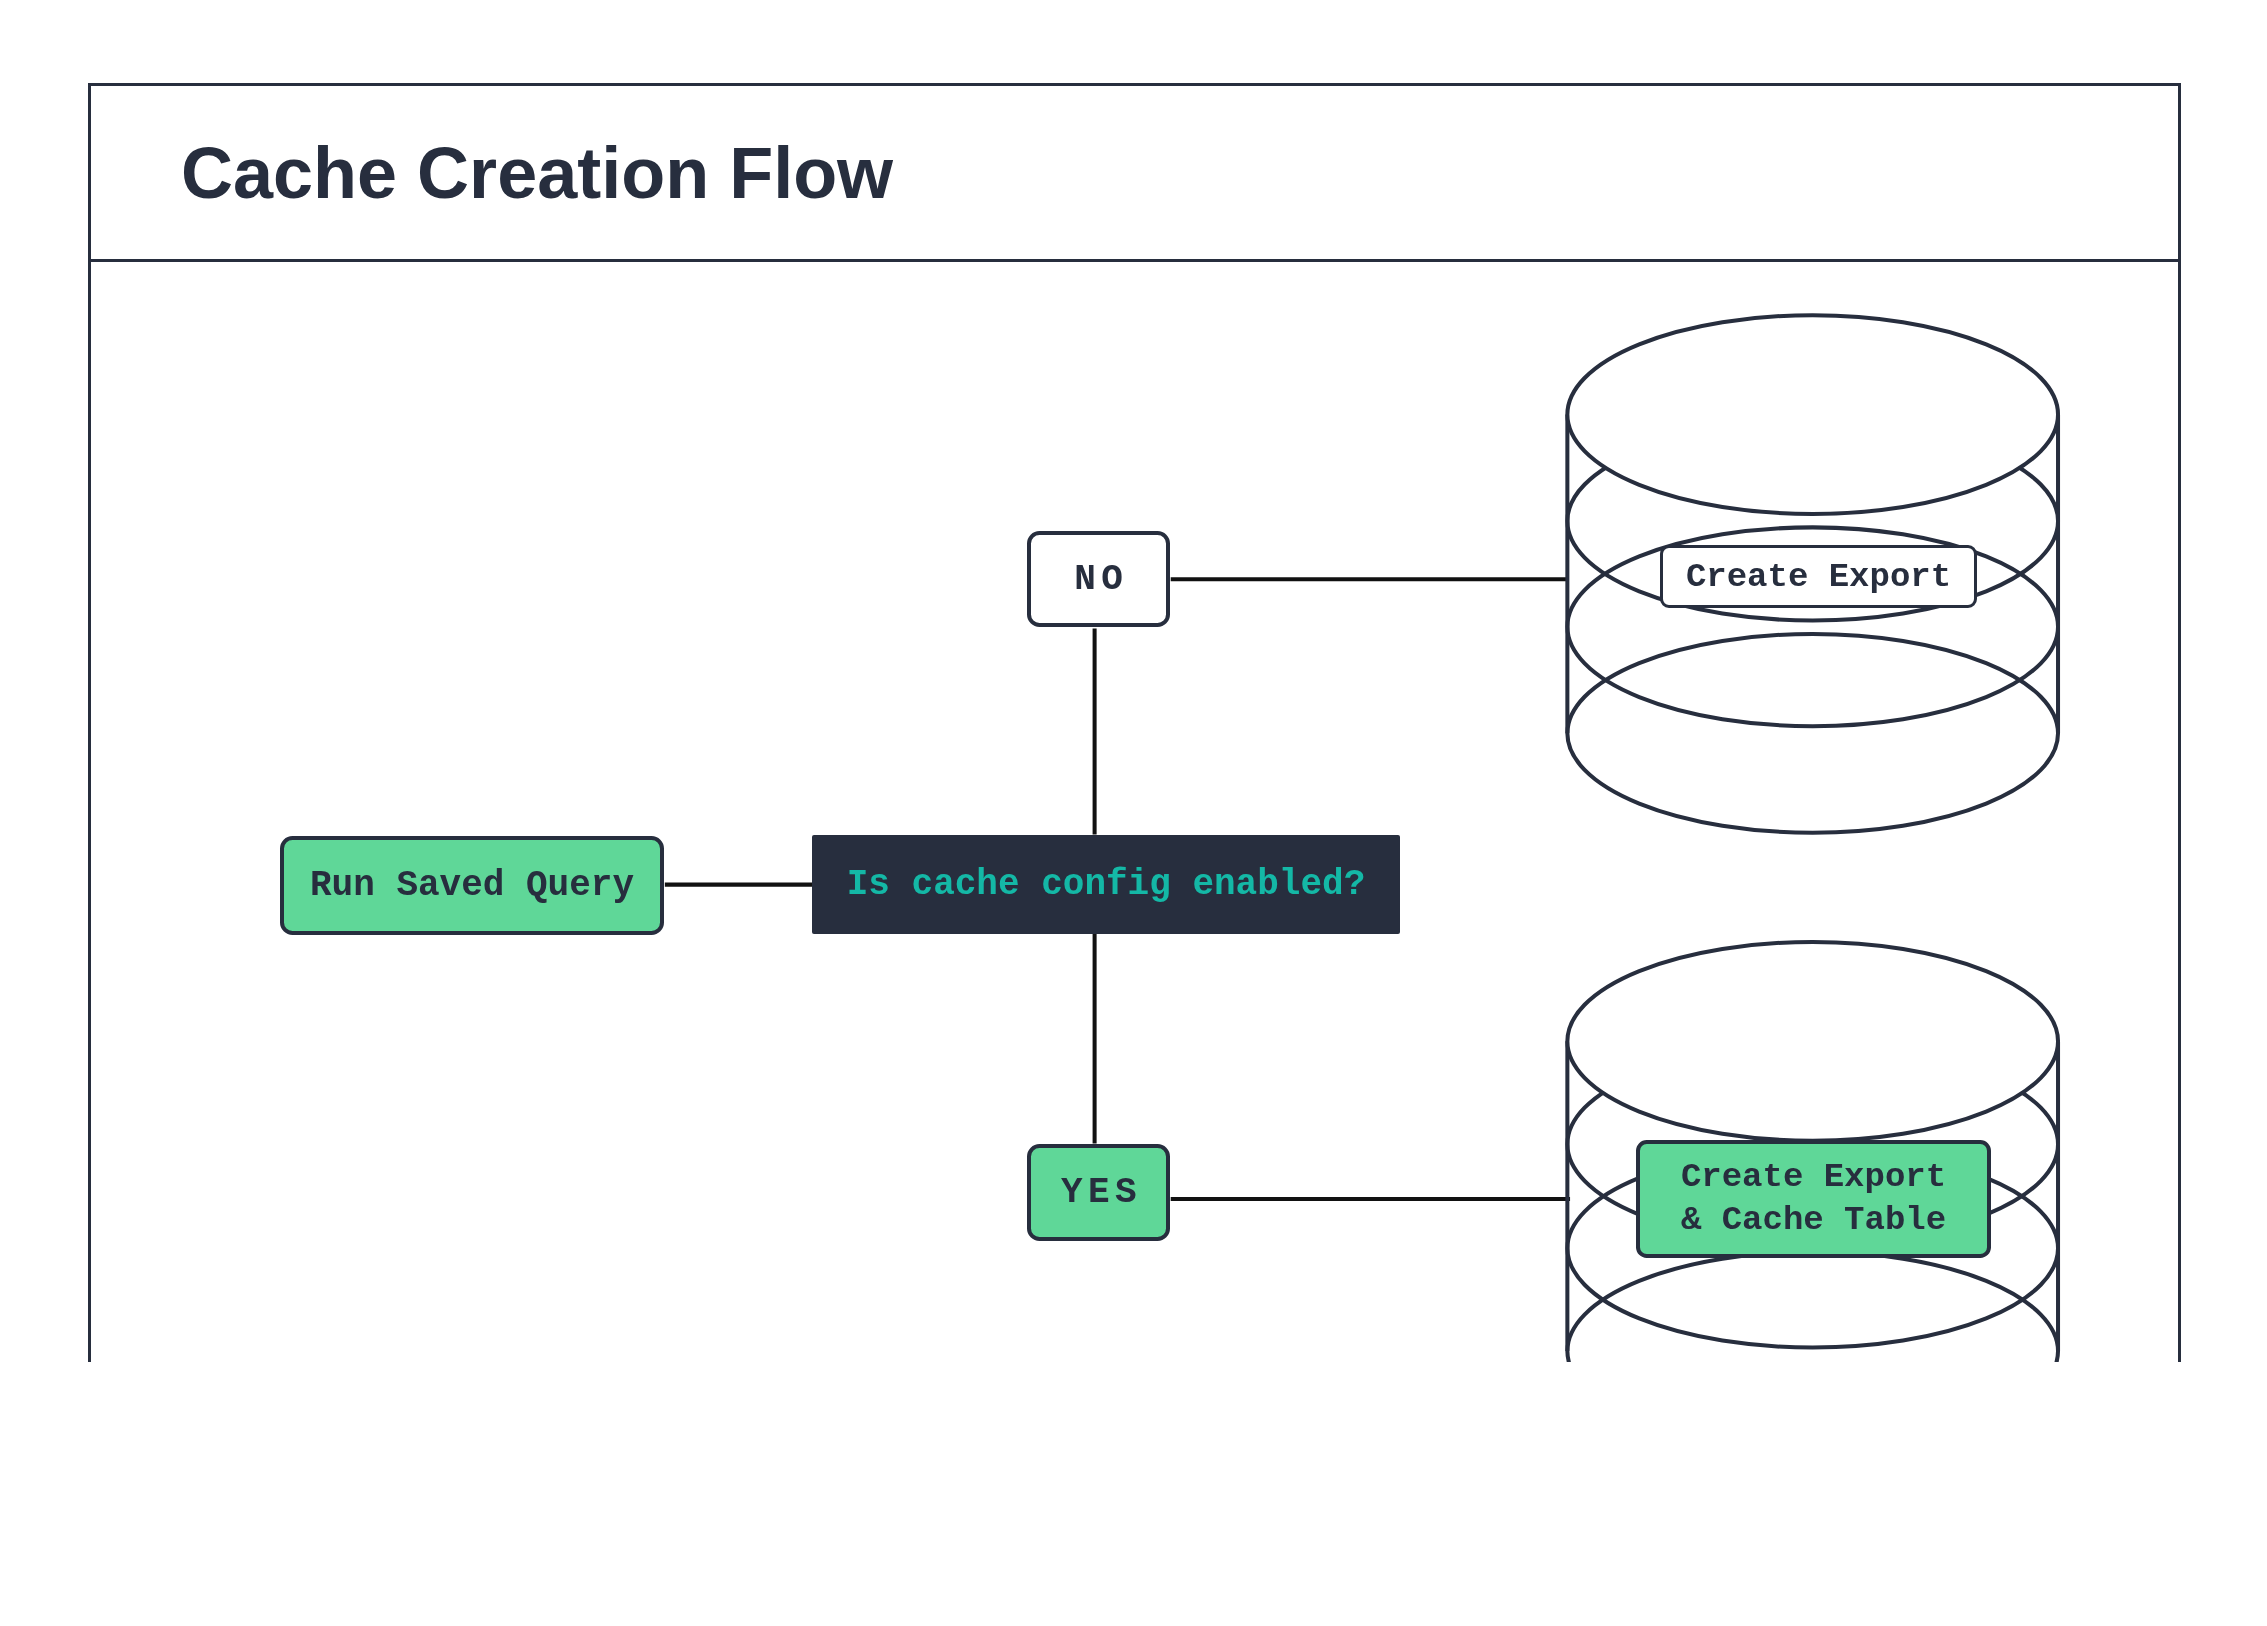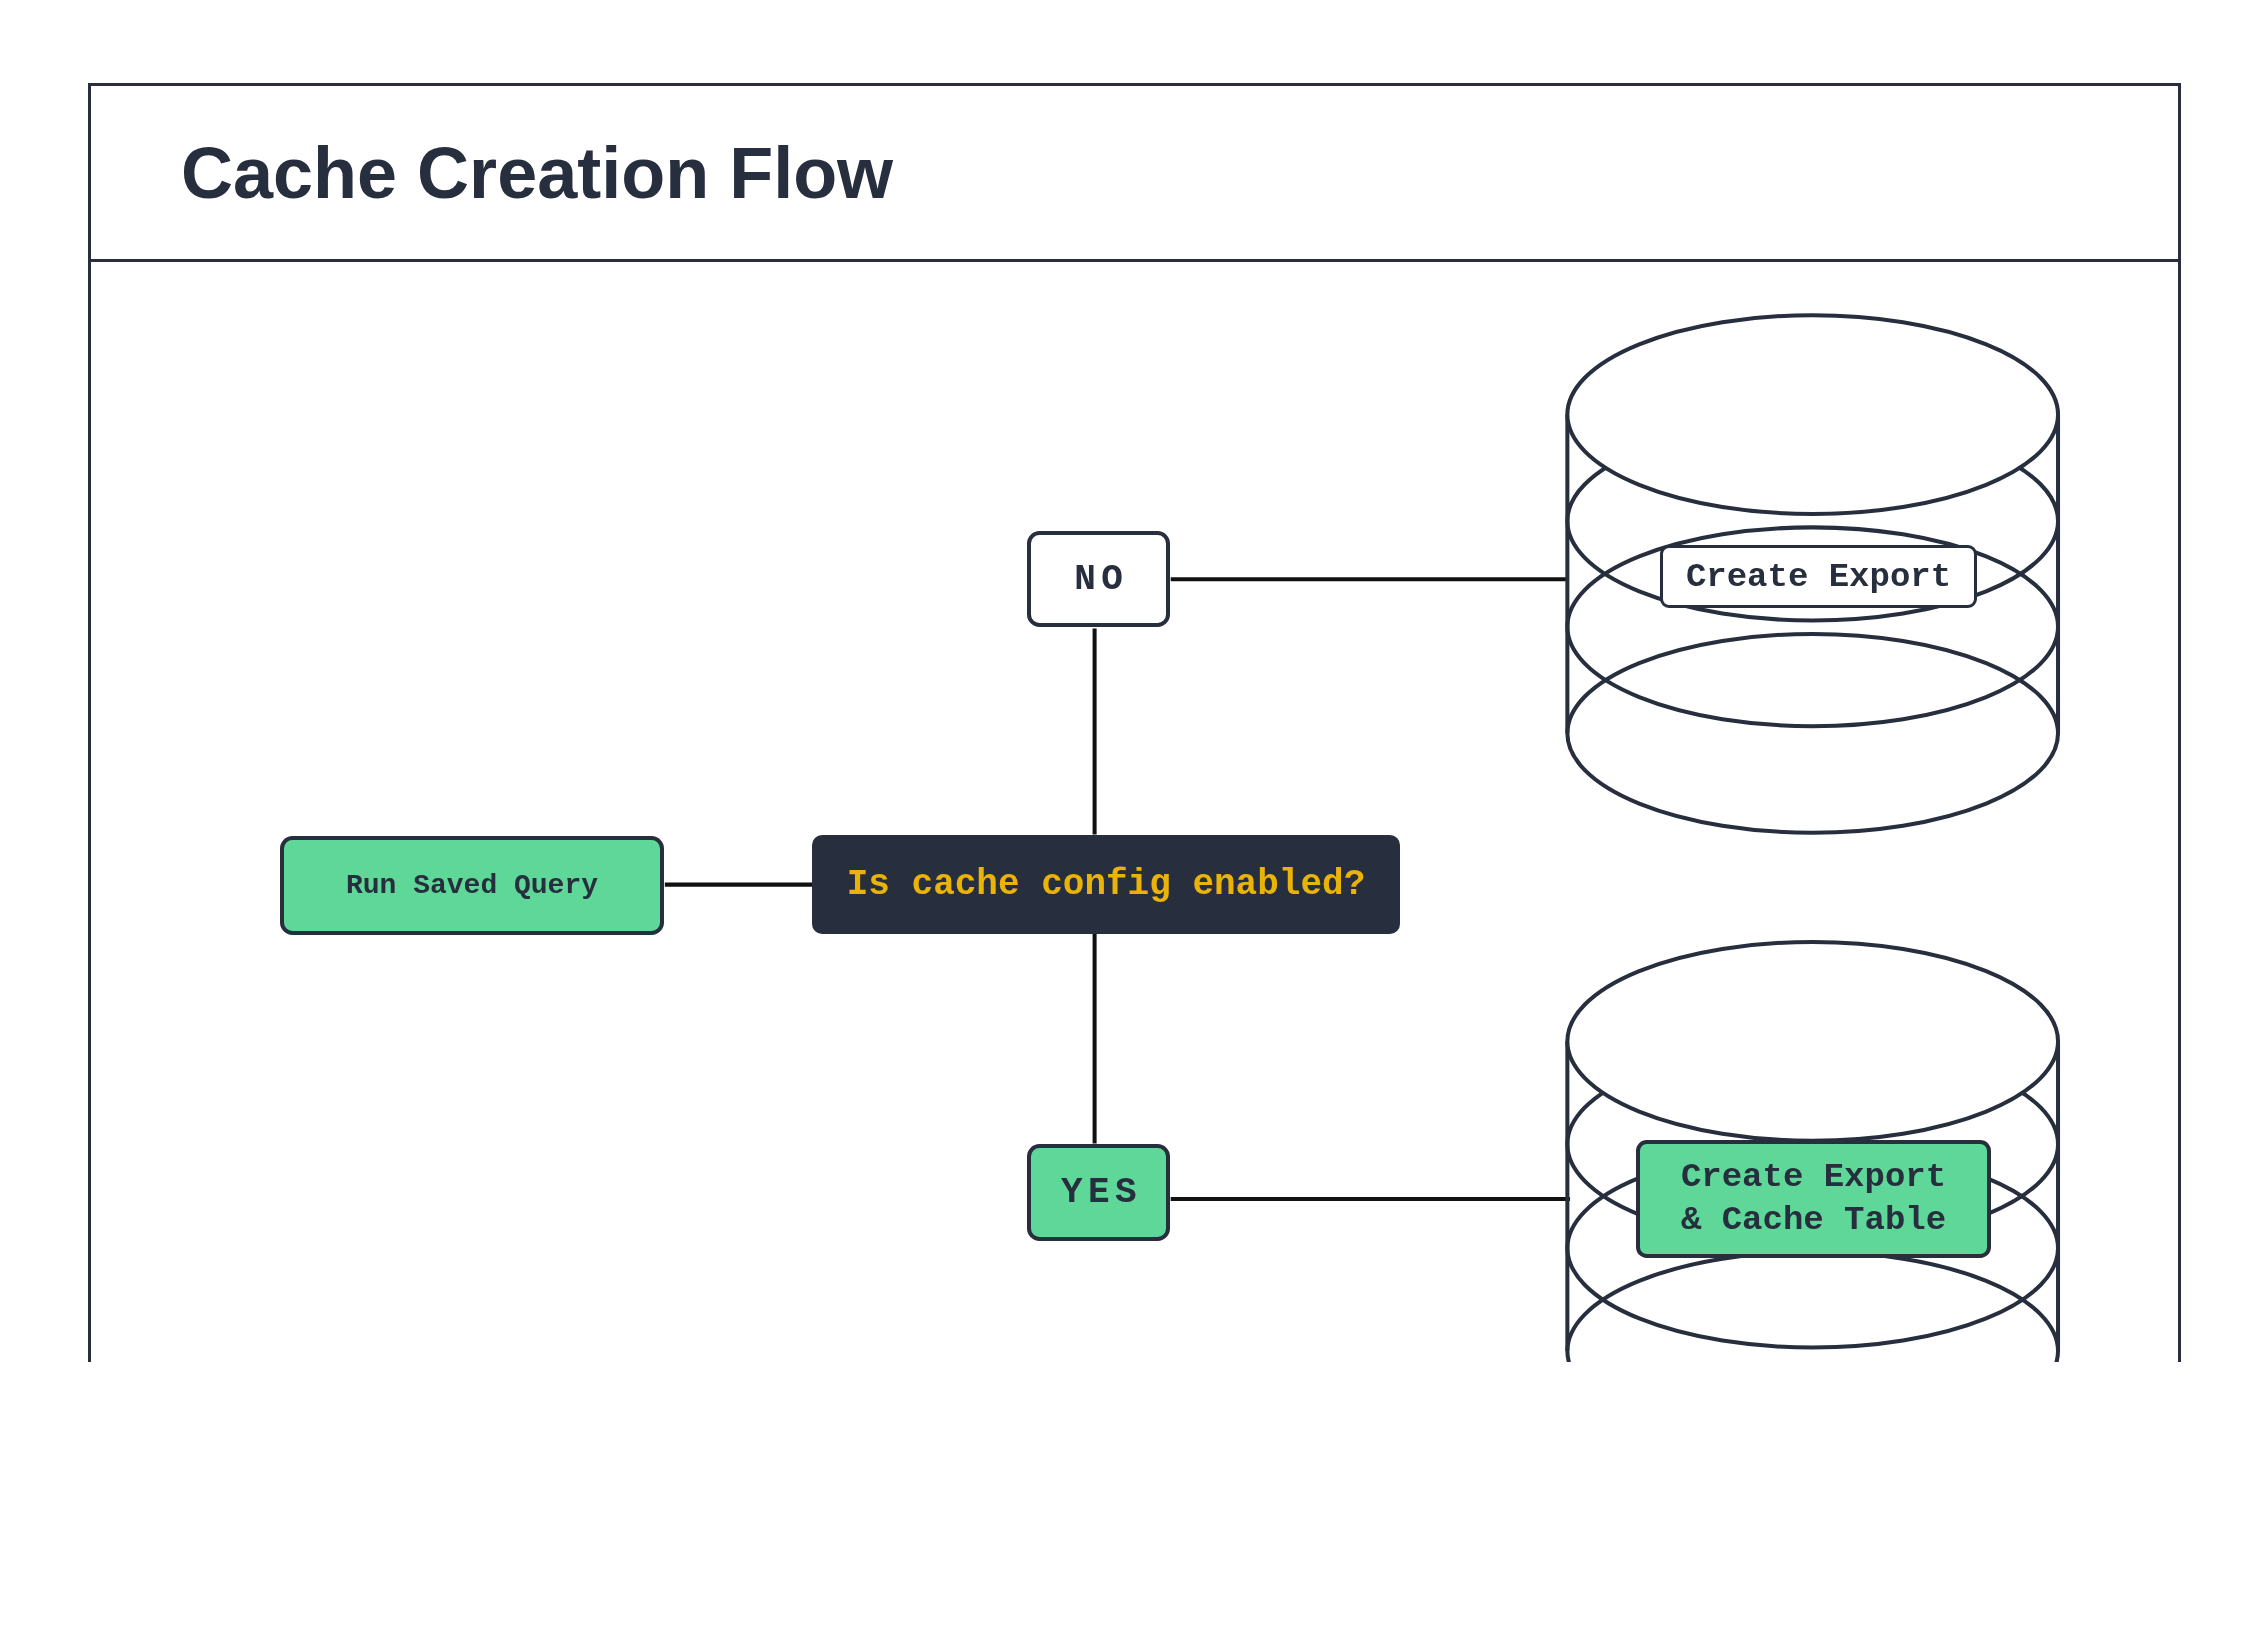--- a/index.html
+++ b/index.html
@@ -66,24 +66,24 @@
     border: 4.5px solid #272e3e;
     border-radius: 12.5px;
   }
   .node-white {
     background: #ffffff;
     border: 4.5px solid #272e3e;
     border-radius: 12.5px;
   }
   .node-dark {
     background: #272e3e;
-    border-radius: 10px;
-    color: #eab308;
+    border-radius: 2px;
+    color: #14b8a6;
   }
-  .run-node   { left: 280px;  top: 836px;  width: 384px; height: 99px; font-size: 28px; }
+  .run-node   { left: 280px;  top: 836px;  width: 384px; height: 99px; font-size: 36px; }
   .decision-node { left: 812px; top: 835px; width: 588px; height: 99px; font-size: 36px; }
   .no-node    { left: 1027px; top: 531px;  width: 143px; height: 96px; font-size: 36px; letter-spacing: 5.4px; padding-left: 5.4px; }
   .yes-node   { left: 1027px; top: 1144px; width: 143px; height: 97px; font-size: 36px; letter-spacing: 5.4px; padding-left: 6px; }
   .export-label { left: 1660px; top: 545px; width: 317px; height: 63px; font-size: 34px; background:#ffffff; border:3.6px solid #272e3e; border-radius: 9px; }
   .export-cache-label {
     left: 1636px; top: 1140px; width: 355px; height: 118px;
     font-size: 34px; line-height: 43px;
     background: #5fd798; border: 4.5px solid #272e3e; border-radius: 10.7px;
     white-space: pre-line; text-align: center;
   }

